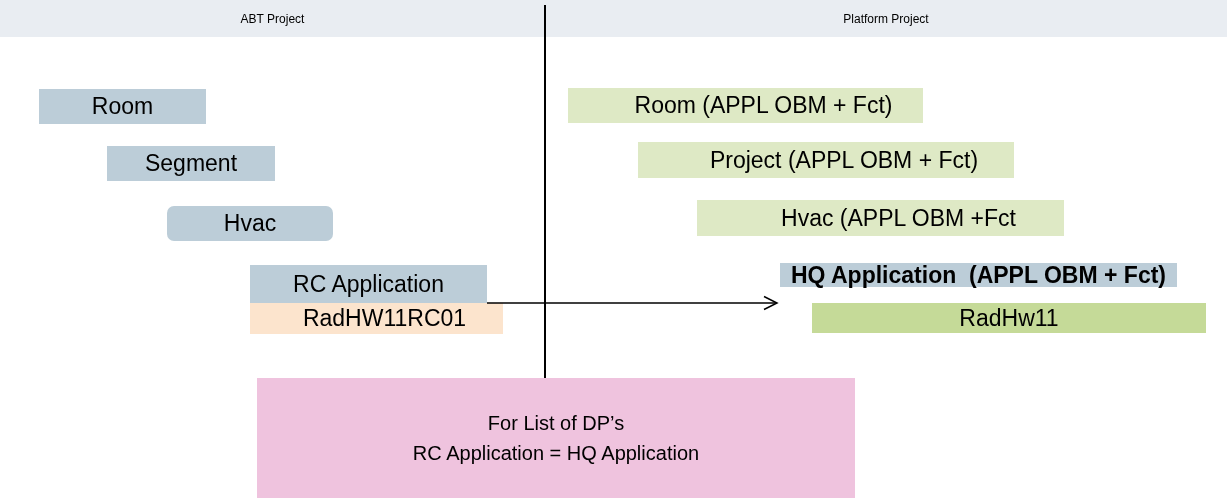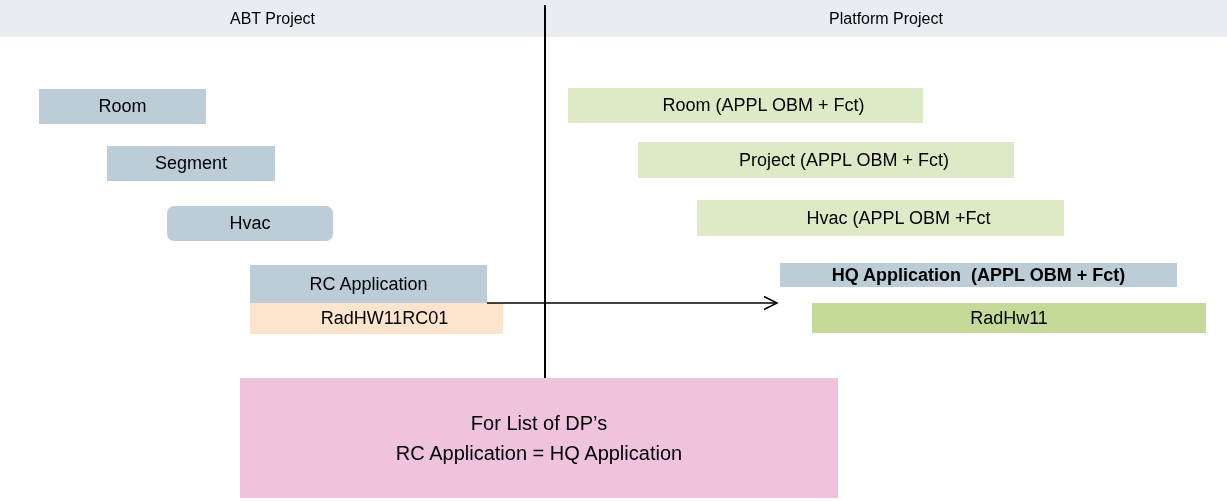--- a/index.html
+++ b/index.html
@@ -11,50 +11,50 @@
     color:#000000;
     overflow:hidden;
   }
   .header-bar {
     position:absolute; left:0; top:5; width:1227px; height:37px;
     background:#e9edf2;
   }
   .header-title {
     position:absolute; top:5; height:37px;
     display:flex; align-items:center; justify-content:center;
-    font-size:16px;
+    font-size:12px;
   }
   .header-title.left  { left:0;   width:545px; }
   .header-title.right { left:545px; width:682px; }
 
   .box {
     position:absolute;
     display:flex; align-items:center; justify-content:center;
-    font-size:18px;
+    font-size:23px;
     white-space:pre;
   }
   .abt-bg      { background:#bccdd8; }
   .plat-bg     { background:#dee9c5;padding-left:36px; }
   .peach-bg    { background:#fce4cd; }
   .green-bg    { background:#c5da98; }
 
   #abt-room      { left:39px;  top:89px;  width:167px; height:35px; }
   #abt-segment   { left:107px; top:146px; width:168px; height:35px; }
   #abt-hvac      { left:167px; top:206px; width:166px; height:35px;border-radius:7px; }
   #abt-app       { left:250px; top:265px; width:237px; height:38px; }
   #abt-instance  { left:250px; top:303px; width:237px; height:31px;padding-left:16px; }
 
   #plat-room     { left:568px; top:88px;  width:319px; height:35px; }
   #plat-segment  { left:638px; top:142px; width:340px; height:36px; }
   #plat-hvac     { left:697px; top:200px; width:331px; height:36px; }
   #plat-app      { left:780px; top:263px; width:397px; height:24px;font-weight:bold; }
   #plat-instance { left:812px; top:303px; width:394px; height:30px; }
 
   .note-box {
-    position:absolute; left:240px; top:378px; width:598px; height:120px;
+    position:absolute; left:257px; top:378px; width:598px; height:120px;
     background:#efc3de;
     display:flex; flex-direction:column;
     align-items:center; justify-content:center;
     font-size:20px; line-height:30px;
     text-align:center;
   }
   .overlay-svg {
     position:absolute; left:0; top:0; width:1227px; height:501px;
     pointer-events:none;
   }

